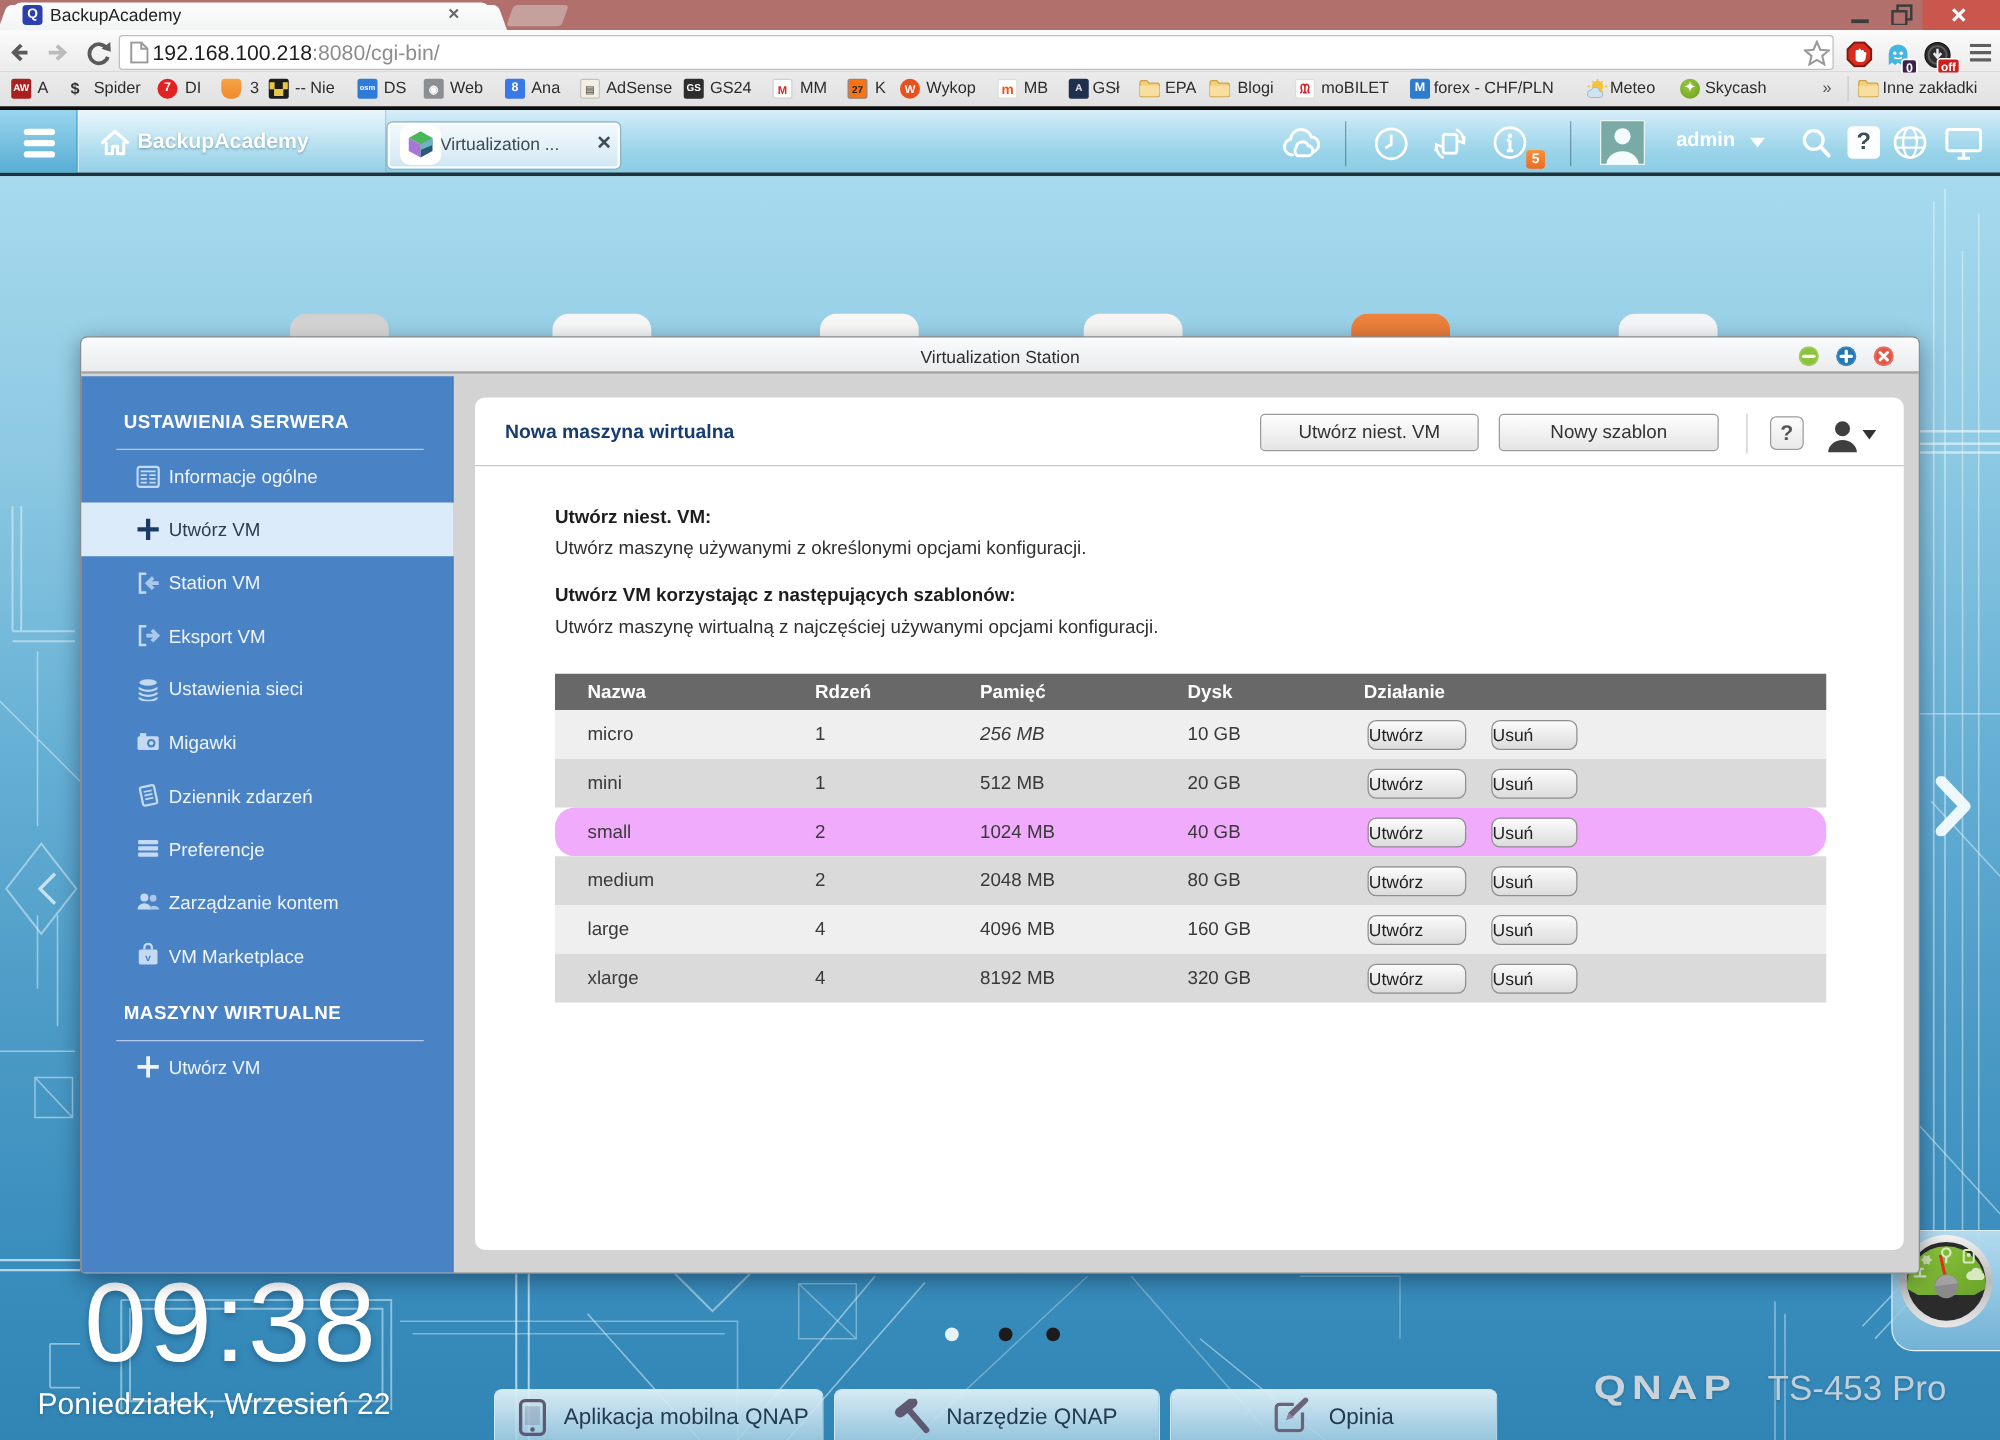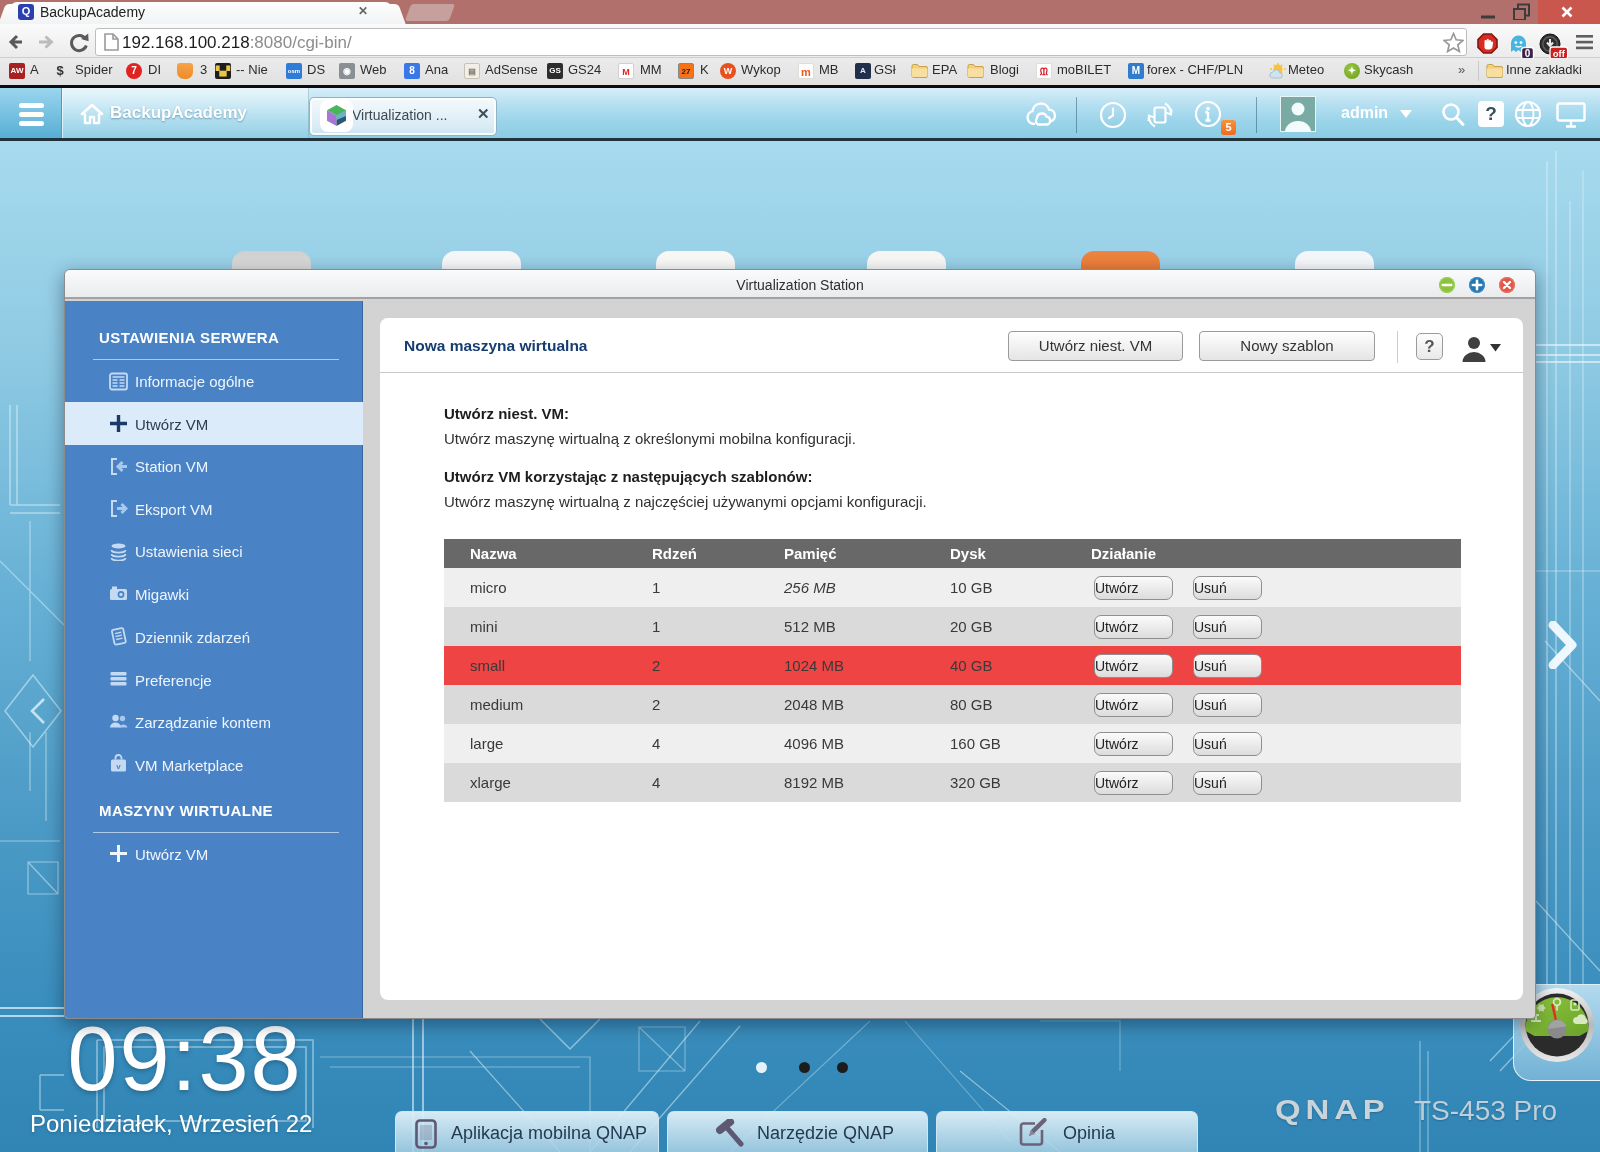--- a/index.html
+++ b/index.html
@@ -472,21 +472,21 @@
       <div class="abs" id="qbtn">?</div>
       <svg class="abs" style="left:1080px;top:16px;" width="28" height="28" viewBox="0 0 28 28">
         <circle cx="14" cy="9" r="6" fill="#3f3f3f"></circle>
         <path d="M2.5 28 a11.5 10 0 0 1 23 0 Z" fill="#3f3f3f"></path>
       </svg>
       <svg class="abs" style="left:1110px;top:26px;" width="11" height="8" viewBox="0 0 11 8">
           <path d="M0 0 H11 L5.5 7.5 Z" fill="#333"></path>
         </svg>
 
       <div class="abs btxt" style="top:87px;"><b style="font-weight:bold;">Utwórz niest. VM:</b></div>
-      <div class="abs btxt" style="top:112px;">Utwórz maszynę wirtualną z określonymi mobilna konfiguracji.</div>
+      <div class="abs btxt" style="top:112px;">Utwórz maszynę używanymi z określonymi opcjami konfiguracji.</div>
       <div class="abs btxt" style="top:150px;"><b style="font-weight:bold;">Utwórz VM korzystając z następujących szablonów:</b></div>
       <div class="abs btxt" style="top:175px;">Utwórz maszynę wirtualną z najczęściej używanymi opcjami konfiguracji.</div>
 
       <div class="abs" id="vmtable">
         <div class="abs" id="thead"></div>
         <div class="abs th" style="left:26px;">Nazwa</div>
         <div class="abs th" style="left:208px;">Rdzeń</div>
         <div class="abs th" style="left:340px;">Pamięć</div>
         <div class="abs th" style="left:506px;">Dysk</div>
         <div class="abs th" style="left:647px;">Działanie</div>
@@ -499,21 +499,21 @@
             <div class="abs rbtn" style="left:749px;width:69px;">Usuń</div>
         </div>
         <div class="abs trow" style="top:68px;background:#dadada;">
           <div class="abs td" style="left:26px;">mini</div>
             <div class="abs td" style="left:208px;">1</div>
           <div class="abs td" style="left:340px;">512 MB</div>
             <div class="abs td" style="left:506px;">20 GB</div>
           <div class="abs rbtn" style="left:650px;width:79px;">Utwórz</div>
             <div class="abs rbtn" style="left:749px;width:69px;">Usuń</div>
         </div>
-        <div class="abs trow" style="top:107px;background:#ef4444;">
+        <div class="abs trow" style="top:107px;background:#f0abfc;border-radius:16px;">
           <div class="abs td" style="left:26px;">small</div>
             <div class="abs td" style="left:208px;">2</div>
           <div class="abs td" style="left:340px;">1024 MB</div>
             <div class="abs td" style="left:506px;">40 GB</div>
           <div class="abs rbtn" style="left:650px;width:79px;">Utwórz</div>
             <div class="abs rbtn" style="left:749px;width:69px;">Usuń</div>
         </div>
         <div class="abs trow" style="top:146px;background:#dadada;">
           <div class="abs td" style="left:26px;">medium</div>
             <div class="abs td" style="left:208px;">2</div>

